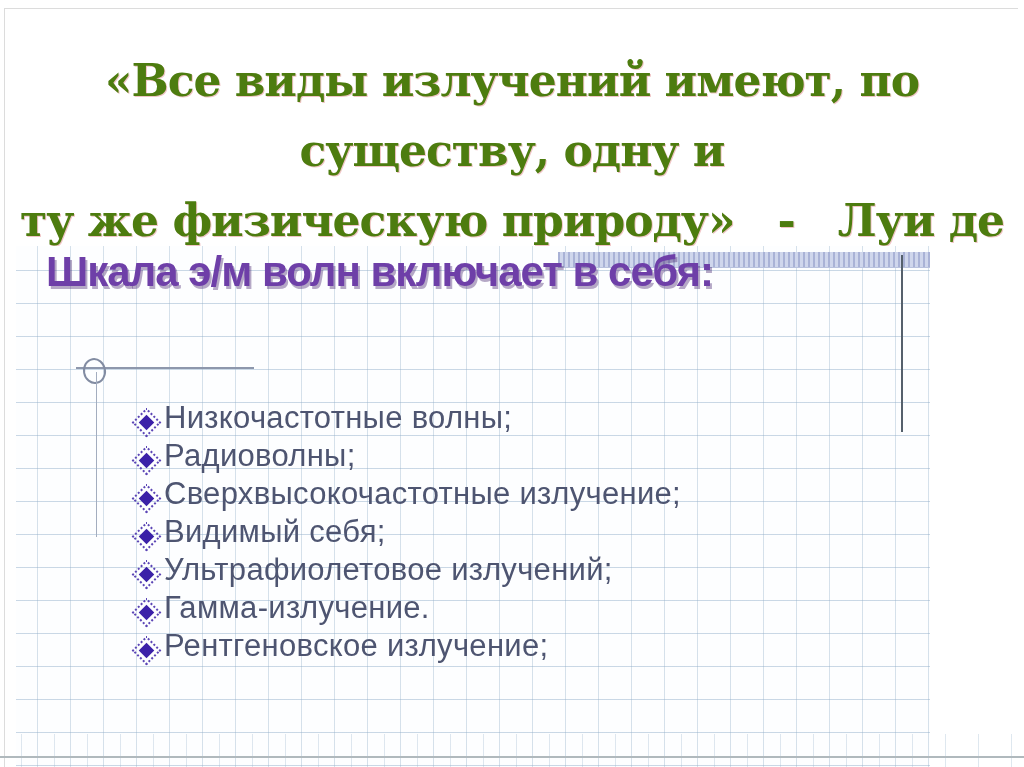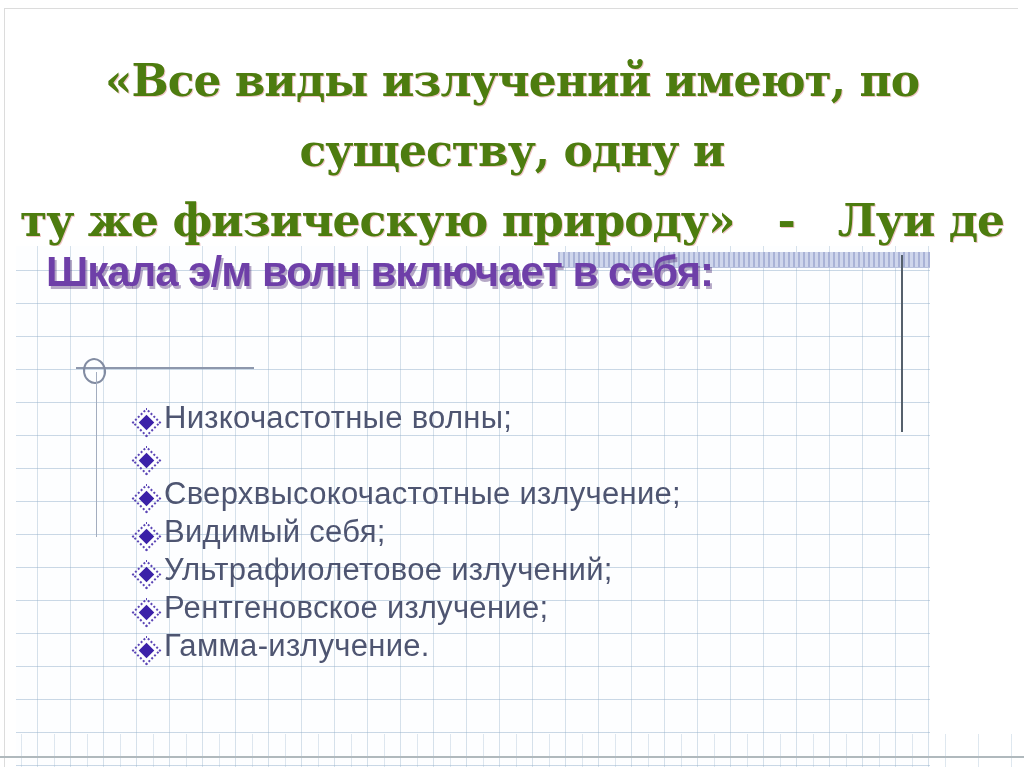--- a/index.html
+++ b/index.html
@@ -130,20 +130,21 @@
           <span class="outer"></span>
           <span class="inner"></span>
         </span>
       <span>Низкочастотные волны;</span>
     </li>
     <li>
       <span class="bullet">
           <span class="outer"></span>
           <span class="inner"></span>
         </span>
+      <span>Радиоволны;</span>
     </li>
     <li>
       <span class="bullet">
           <span class="outer"></span>
           <span class="inner"></span>
         </span>
       <span>Сверхвысокочастотные излучение;</span>
     </li>
     <li>
       <span class="bullet">
@@ -157,27 +158,27 @@
           <span class="outer"></span>
           <span class="inner"></span>
         </span>
       <span>Ультрафиолетовое излучений;</span>
     </li>
     <li>
       <span class="bullet">
           <span class="outer"></span>
           <span class="inner"></span>
         </span>
-      <span>Рентгеновское излучение;</span>
+      <span>Гамма-излучение.</span>
     </li>
     <li>
       <span class="bullet">
           <span class="outer"></span>
           <span class="inner"></span>
         </span>
-      <span>Гамма-излучение.</span>
+      <span>Рентгеновское излучение;</span>
     </li>
   </ul>
 
   <div class="bottom-strip"></div>
   <div class="bottom-rule"></div>
 
 </div>
 
 </body></html>

